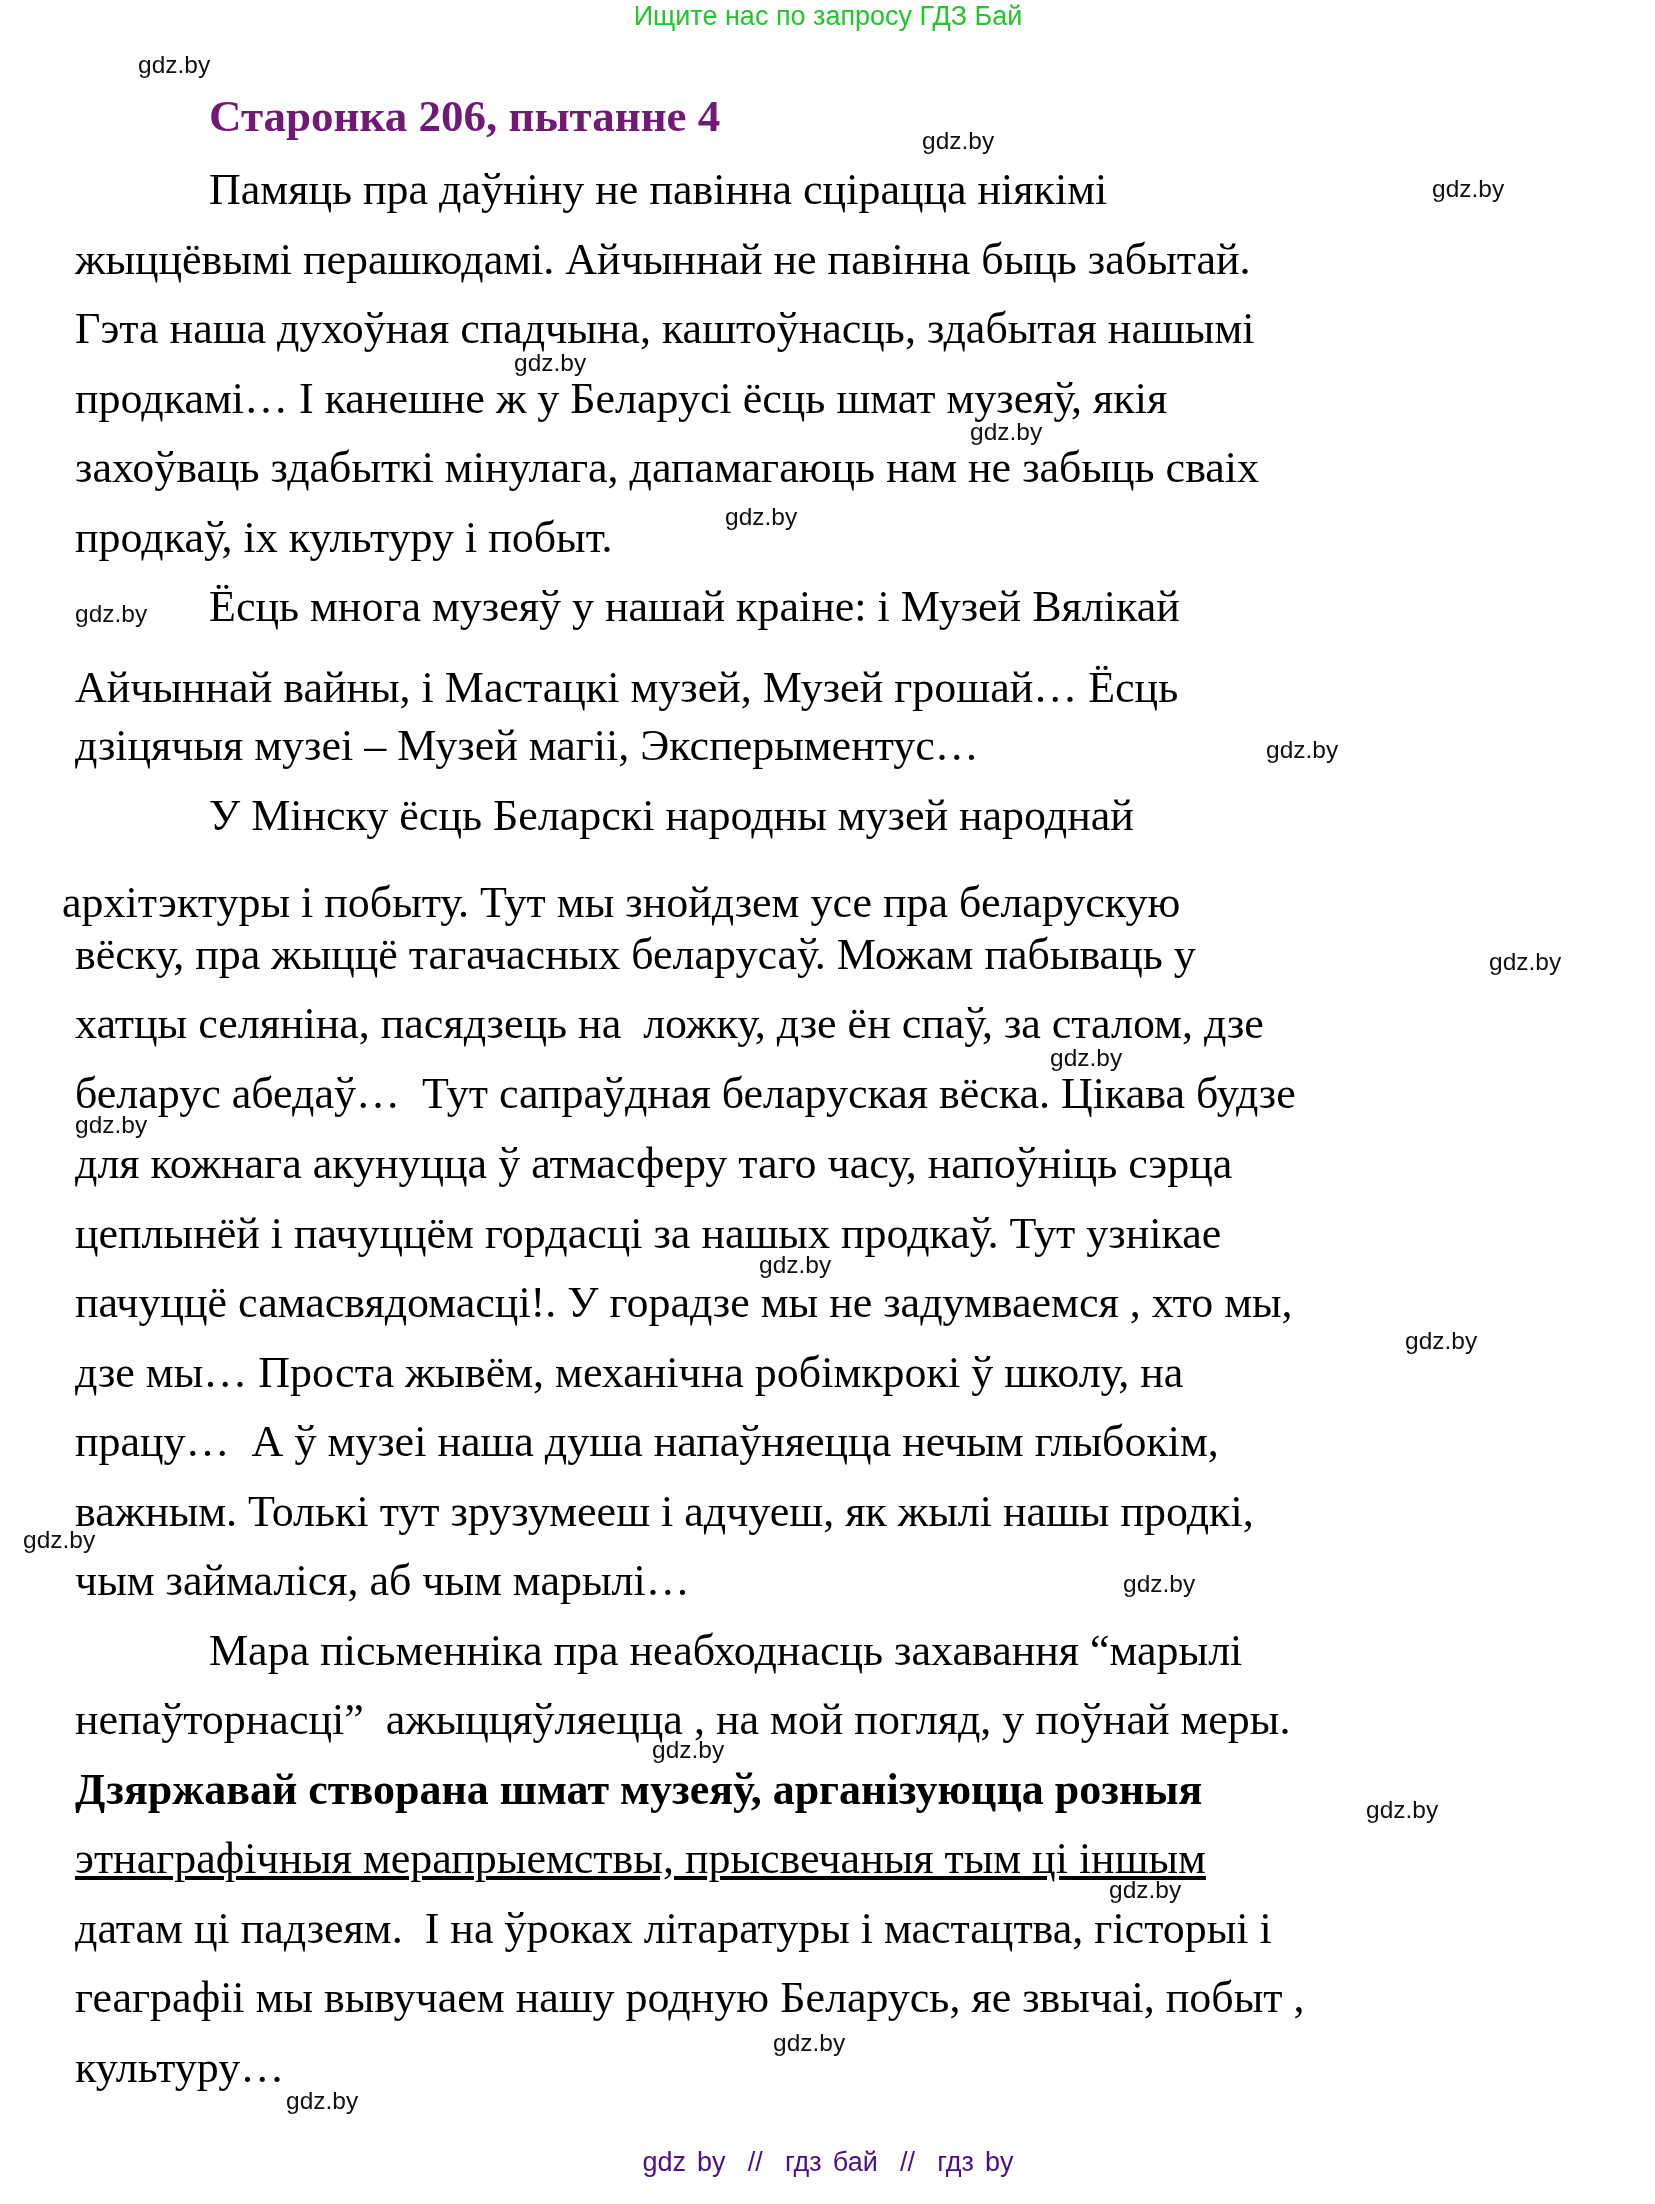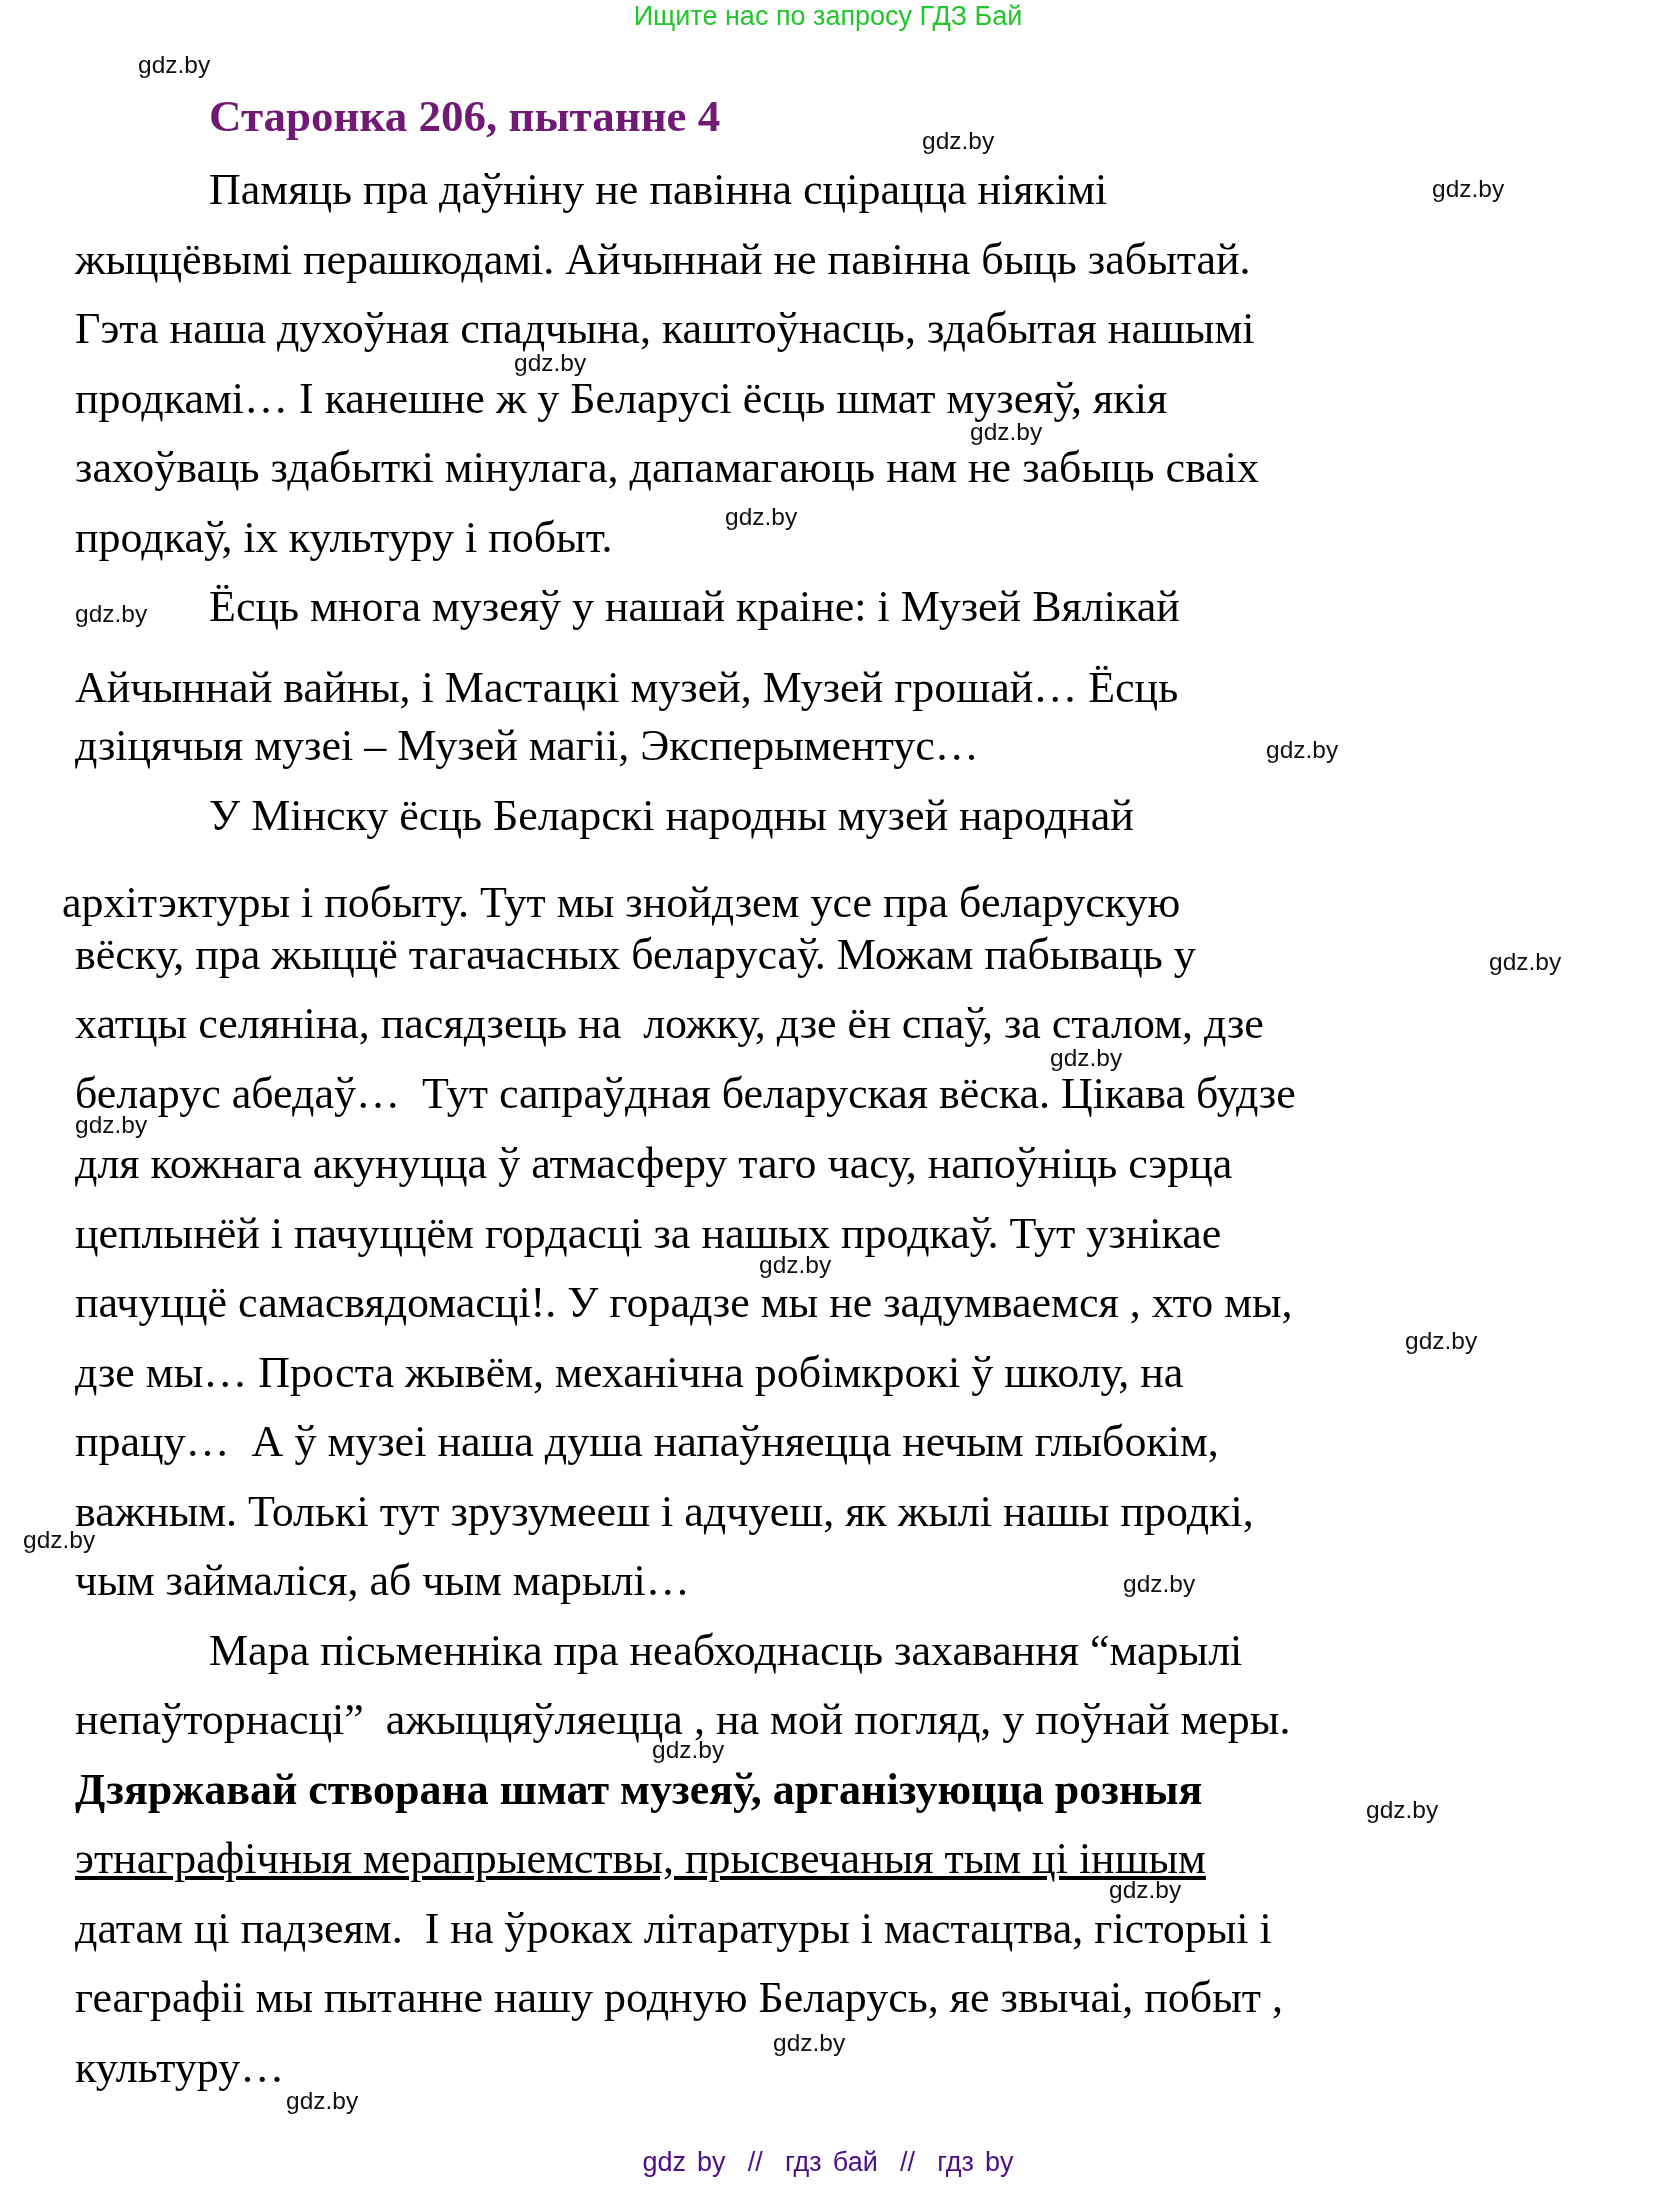--- a/index.html
+++ b/index.html
@@ -65,17 +65,17 @@
 <div class="line" style="left:75px;top:1345px;">дзе мы… Проста жывём, механічна робімкрокі ў школу, на</div>
 <div class="line" style="left:75px;top:1414px;">працу…  А ў музеі наша душа напаўняецца нечым глыбокім,</div>
 <div class="line" style="left:75px;top:1484px;">важным. Толькі тут зрузумееш і адчуеш, як жылі нашы продкі,</div>
 <div class="line" style="left:75px;top:1553px;">чым займаліся, аб чым марылі…</div>
 
 <div class="line" style="left:209px;top:1623px;">Мара пісьменніка пра неабходнасць захавання “марылі</div>
 <div class="line" style="left:75px;top:1692px;">непаўторнасці”  ажыццяўляецца , на мой погляд, у поўнай меры.</div>
 <div class="line" style="left:75px;top:1762px;font-weight:bold;">Дзяржавай створана шмат музеяў, арганізуюцца розныя</div>
 <div class="line" style="left:75px;top:1831px;text-decoration:underline;">этнаграфічныя мерапрыемствы, прысвечаныя тым ці іншым</div>
 <div class="line" style="left:75px;top:1901px;">датам ці падзеям.  І на ўроках літаратуры і мастацтва, гісторыі і</div>
-<div class="line" style="left:75px;top:1970px;">геаграфіі мы пытанне нашу родную Беларусь, яе звычаі, побыт ,</div>
+<div class="line" style="left:75px;top:1970px;">геаграфіі мы вывучаем нашу родную Беларусь, яе звычаі, побыт ,</div>
 <div class="line" style="left:75px;top:2040px;">культуру…</div>
 
 <div class="footer">gdz by  //  гдз бай  //  гдз by</div>
 
 
 </body></html>

